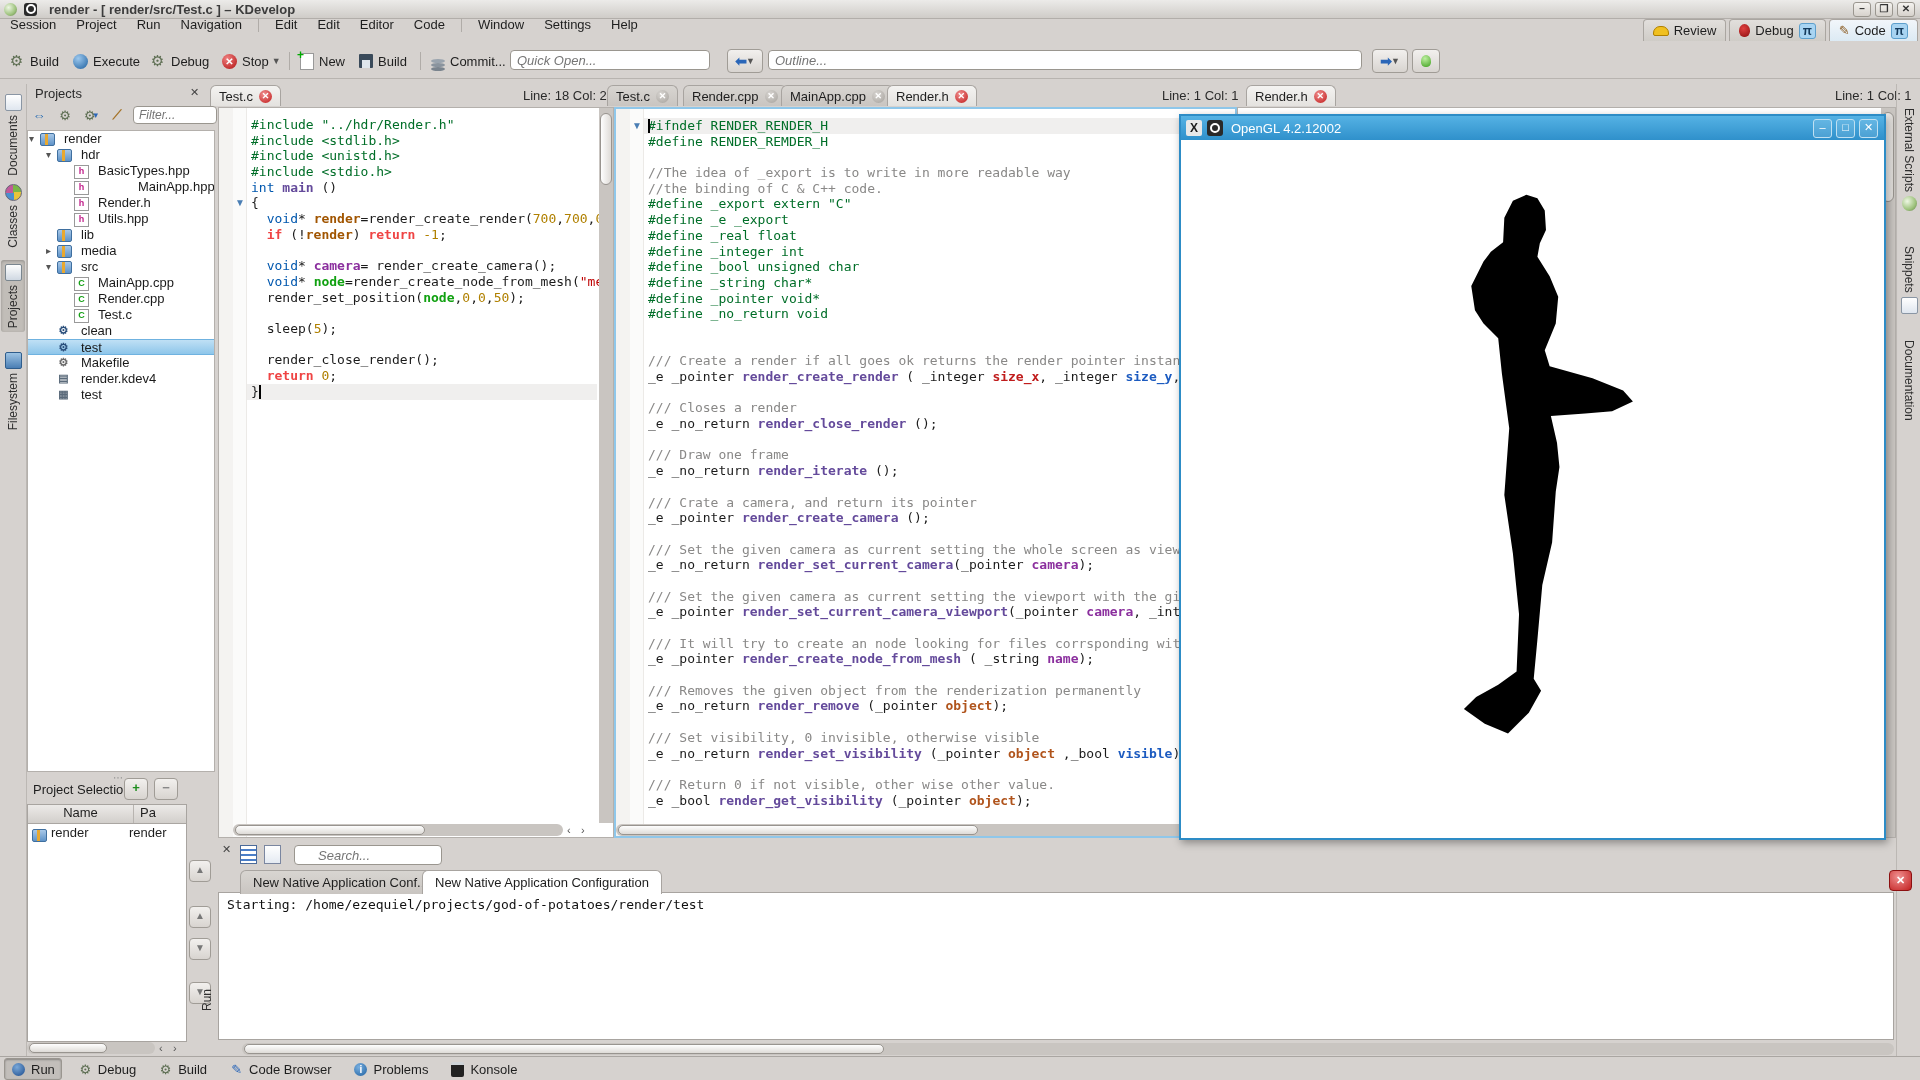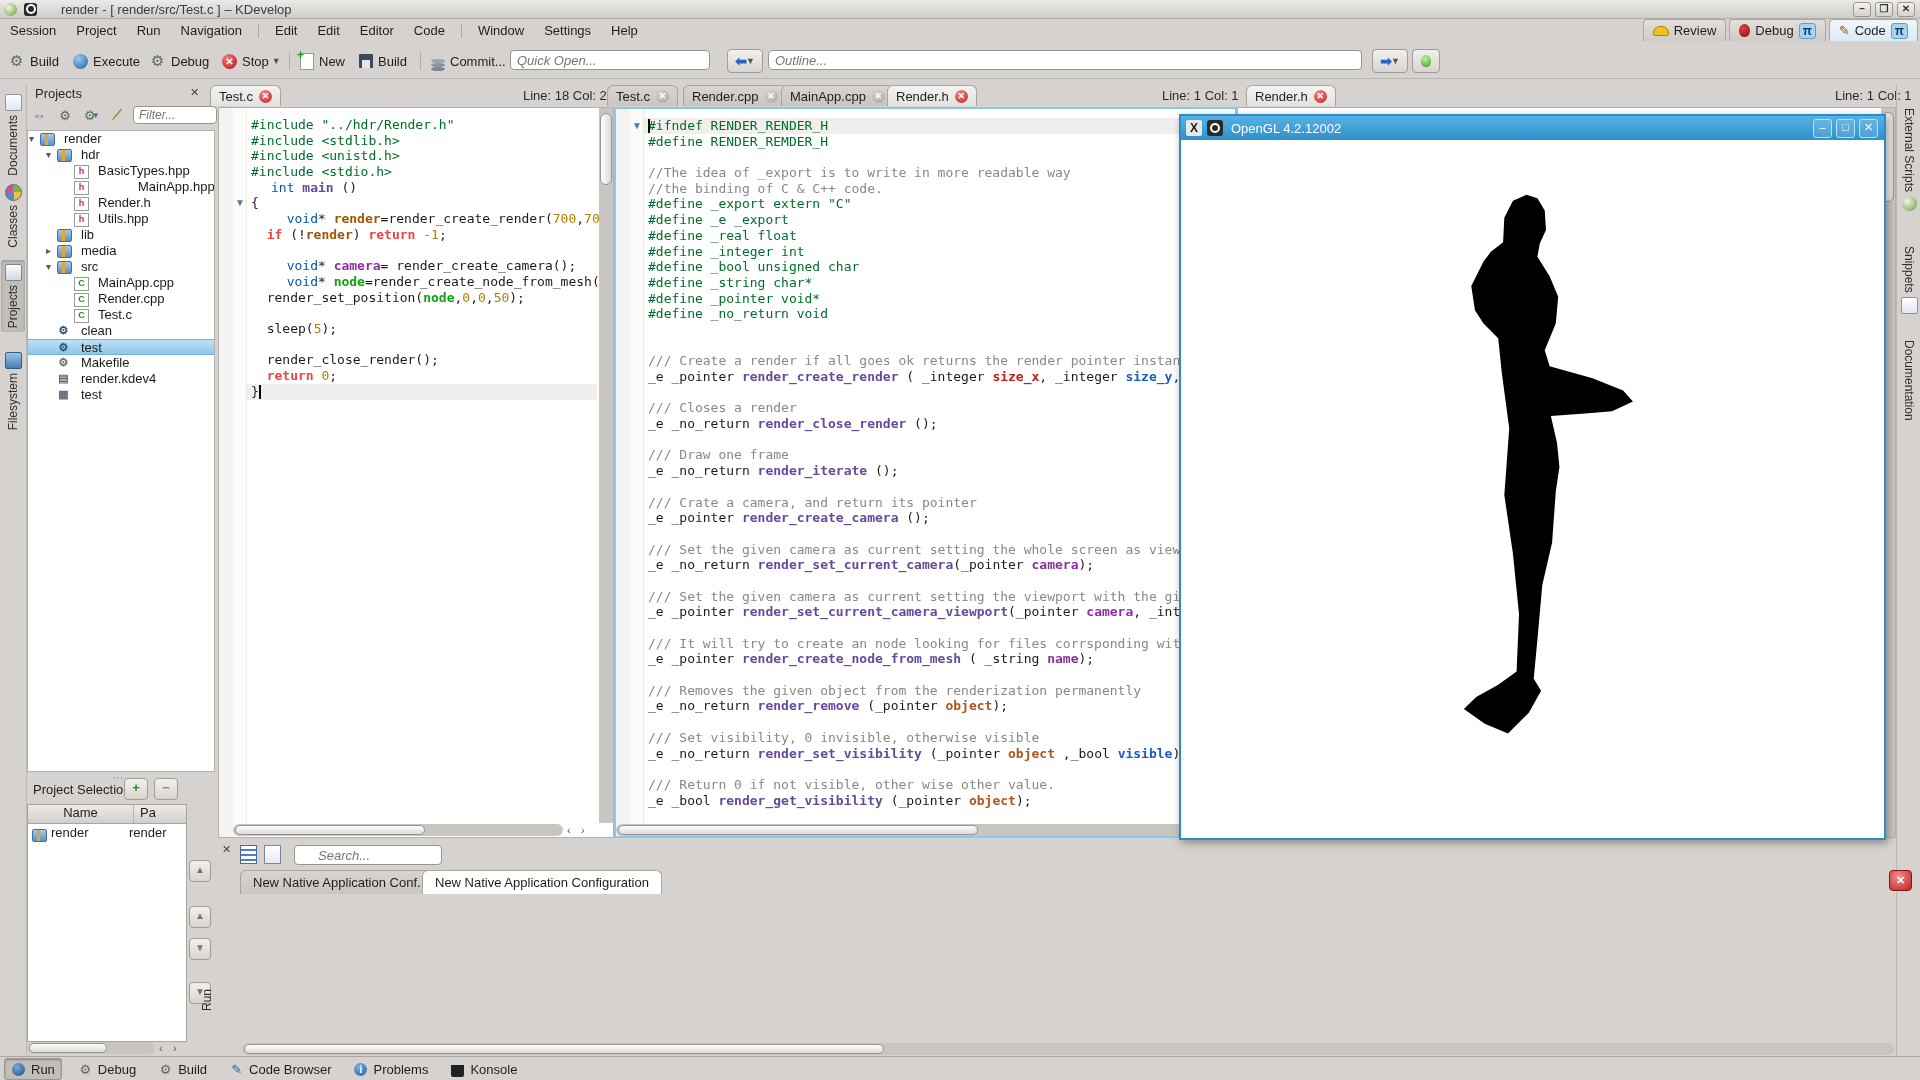--- a/index.html
+++ b/index.html
@@ -8,27 +8,27 @@
   .abs{position:absolute;}
 
   
   .titlebar{left:0;top:0;width:1920px;height:18px;background:linear-gradient(#ecebe9,#cfccc8);
             border-bottom:1px solid #b2aeaa;display:flex;align-items:center;}
   .titlebar .app-icon1{width:13px;height:13px;margin-left:4px;border-radius:50%;
      background:radial-gradient(circle at 35% 35%,#eef7e4,#9dc27c 60%,#5e7a46);}
   .titlebar .app-icon2{width:13px;height:13px;margin-left:7px;border-radius:3px;background:#2a2a2a;
      display:flex;align-items:center;justify-content:center;}
   .titlebar .app-icon2 i{display:block;width:6px;height:6px;border:2px solid #fff;border-radius:50%;}
-  .titlebar .title{margin-left:24px;font-weight:normal;color:#3c3c3c;}
+  .titlebar .title{margin-left:12px;font-weight:bold;color:#3c3c3c;}
   .win-controls{position:absolute;right:5px;top:2px;display:flex;gap:4px;}
   .win-btn{width:16px;height:13px;border:1px solid #9a968f;border-radius:3px;
      background:linear-gradient(#f4f2ef,#d6d2cc);font-size:10px;line-height:11px;text-align:center;color:#333;font-weight:bold;}
 
   
-  .menubar{left:0;top:19px;width:1680px;height:24px;display:flex;align-items:center;}
+  .menubar{left:0;top:13px;width:1680px;height:24px;display:flex;align-items:center;}
   .menu-item{padding:0 10px;line-height:24px;}
   .menu-sep{width:1px;height:14px;background:#b0aca8;margin:0 6px;}
 
   
   .area-tabs{right:2px;top:19px;display:flex;height:22px;}
   .area-tab{display:flex;align-items:center;gap:5px;padding:0 9px;border:1px solid #aaa6a1;border-bottom:none;
      border-radius:4px 4px 0 0;background:linear-gradient(#e2dfdc,#cfccc7);margin-left:3px;}
   .area-tab.active{background:linear-gradient(#f2f6fa,#dceaf4);}
   .pi-badge{background:#a8d4f2;border:1px solid #5d9fcc;border-radius:3px;color:#143a5c;
      font-weight:bold;font-size:12px;padding:0 3px;line-height:14px;}
@@ -130,21 +130,21 @@
   
   .editor{background:#fff;overflow:hidden;}
   .ed-left{left:218px;top:107px;width:396px;height:731px;border:1px solid #b4b0ac;box-sizing:border-box;}
   .ed-mid{left:614px;top:107px;width:623px;height:731px;border:2px solid #8fc7ea;box-sizing:border-box;}
   .ed-right{left:1237px;top:107px;width:659px;height:731px;border:1px solid #b4b0ac;box-sizing:border-box;}
   .iconborder{position:absolute;left:0;top:0;width:14px;height:100%;background:#f4f3f1;border-right:1px solid #e2dfdc;}
   .foldmargin{position:absolute;left:14px;top:0;width:13px;height:100%;background:#fbfbfa;border-right:1px solid #eceae7;}
   .code{position:absolute;top:9px;font-family:"DejaVu Sans Mono",monospace;font-size:13px;line-height:15.7px;white-space:pre;}
   .cl{height:15.7px;}
   .s-d{color:#1b1b1b;} .s-pp{color:#006e28;} .s-cm{color:#898887;}
-  .s-kw{color:#ef4444;font-weight:bold;} .s-dt{color:#0057ae;margin-left:20px;}
+  .s-kw{color:#ef4444;font-weight:bold;} .s-dt{color:#0057ae;}
   .s-fn{color:#644a9b;font-weight:bold;} .s-num{color:#b08000;} .s-str{color:#bf0303;}
   .s-v1{color:#a15501;font-weight:bold;} .s-v2{color:#8b2f9e;font-weight:bold;}
   .s-v3{color:#11a111;font-weight:bold;} .s-v4{color:#c01c1c;font-weight:bold;}
   .s-v5{color:#1c5bc0;font-weight:bold;} .s-v6{color:#b0541c;font-weight:bold;}
   .curline{position:absolute;height:15.7px;background:#f0efee;}
   .cursor{position:absolute;width:2px;height:14px;background:#000;}
   .foldmark{position:absolute;color:#4a7eb4;font-size:10px;line-height:10px;}
   .vscroll{position:absolute;width:14px;background:#c9c5c1;}
   .vthumb{position:absolute;left:1px;width:12px;background:linear-gradient(90deg,#fefefe,#dedbd7);border:1px solid #98948f;border-radius:6px;box-sizing:border-box;}
 
@@ -499,20 +499,21 @@
   </div>
 
   <div class="abs bottom-panel">
     <div class="run-vlabel">Run</div>
     <div class="bp-close">✕</div>
     <div class="bp-ico b1" style="left:22px;"></div>
     <div class="bp-ico" style="left:46px;"></div>
     <input class="search-input" placeholder="Search..." style="">
     <div class="bp-tab" style="left:22px;z-index:1;">New Native Application Conf...</div>
     <div class="bp-tab active" style="left:204px;">New Native Application Configuration</div>
+    <div class="bp-out">Starting: /home/ezequiel/projects/god-of-potatoes/render/test</div>
     <div class="bp-redx">✕</div>
     <div class="hscroll" style="left:24px;top:204px;width:1652px;">
       <div class="hthumb" style="left:2px;width:640px;"></div>
     </div>
   </div>
 
   <div class="abs statusbar">
     <div class="sb-btn pressed" style="margin-left:4px;">
       <span class="sb-ico">
           <span class="sb-run"></span>

